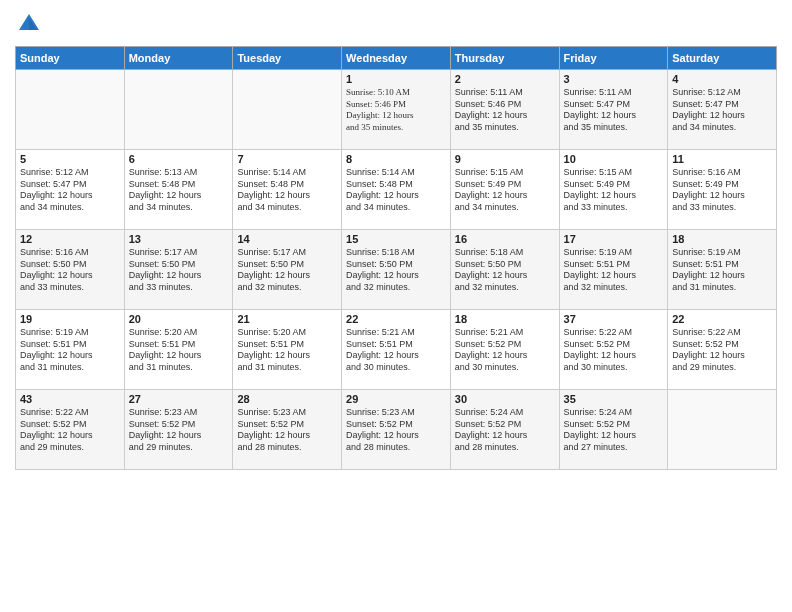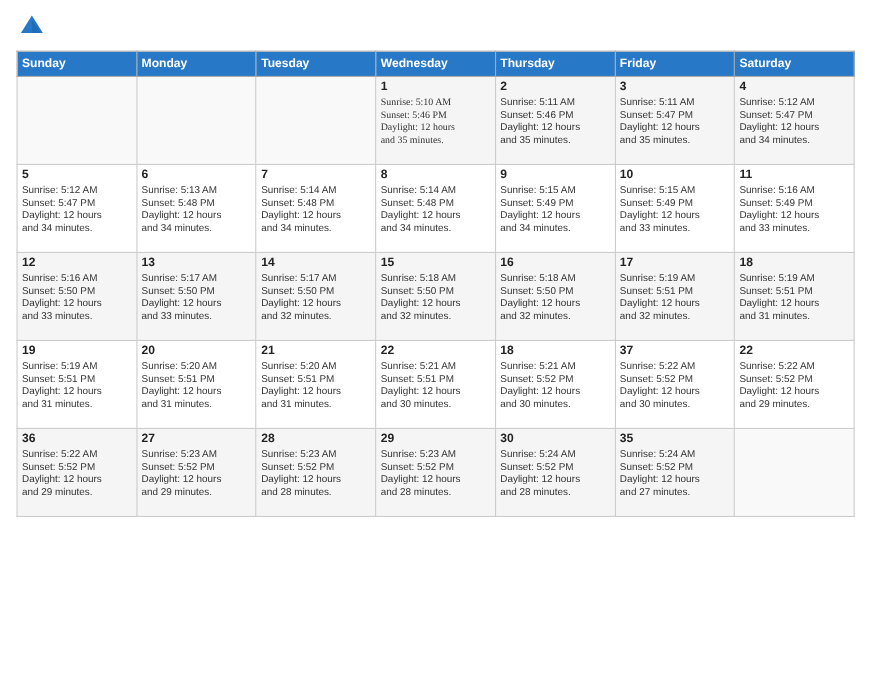--- a/index.html
+++ b/index.html
@@ -309,21 +309,21 @@
           <td>
             <span class="day-num">22</span>
             <div class="cell-content" style="white-space: pre-line;">Sunrise: 5:22 AM
 Sunset: 5:52 PM
 Daylight: 12 hours
 and 29 minutes.</div>
           </td>
         </tr>
         <tr>
           <td>
-            <span class="day-num">36</span>
+            <span class="day-num">43</span>
             <div class="cell-content" style="white-space: pre-line;">Sunrise: 5:22 AM
 Sunset: 5:52 PM
 Daylight: 12 hours
 and 29 minutes.</div>
           </td>
           <td>
             <span class="day-num">27</span>
             <div class="cell-content" style="white-space: pre-line;">Sunrise: 5:23 AM
 Sunset: 5:52 PM
 Daylight: 12 hours

